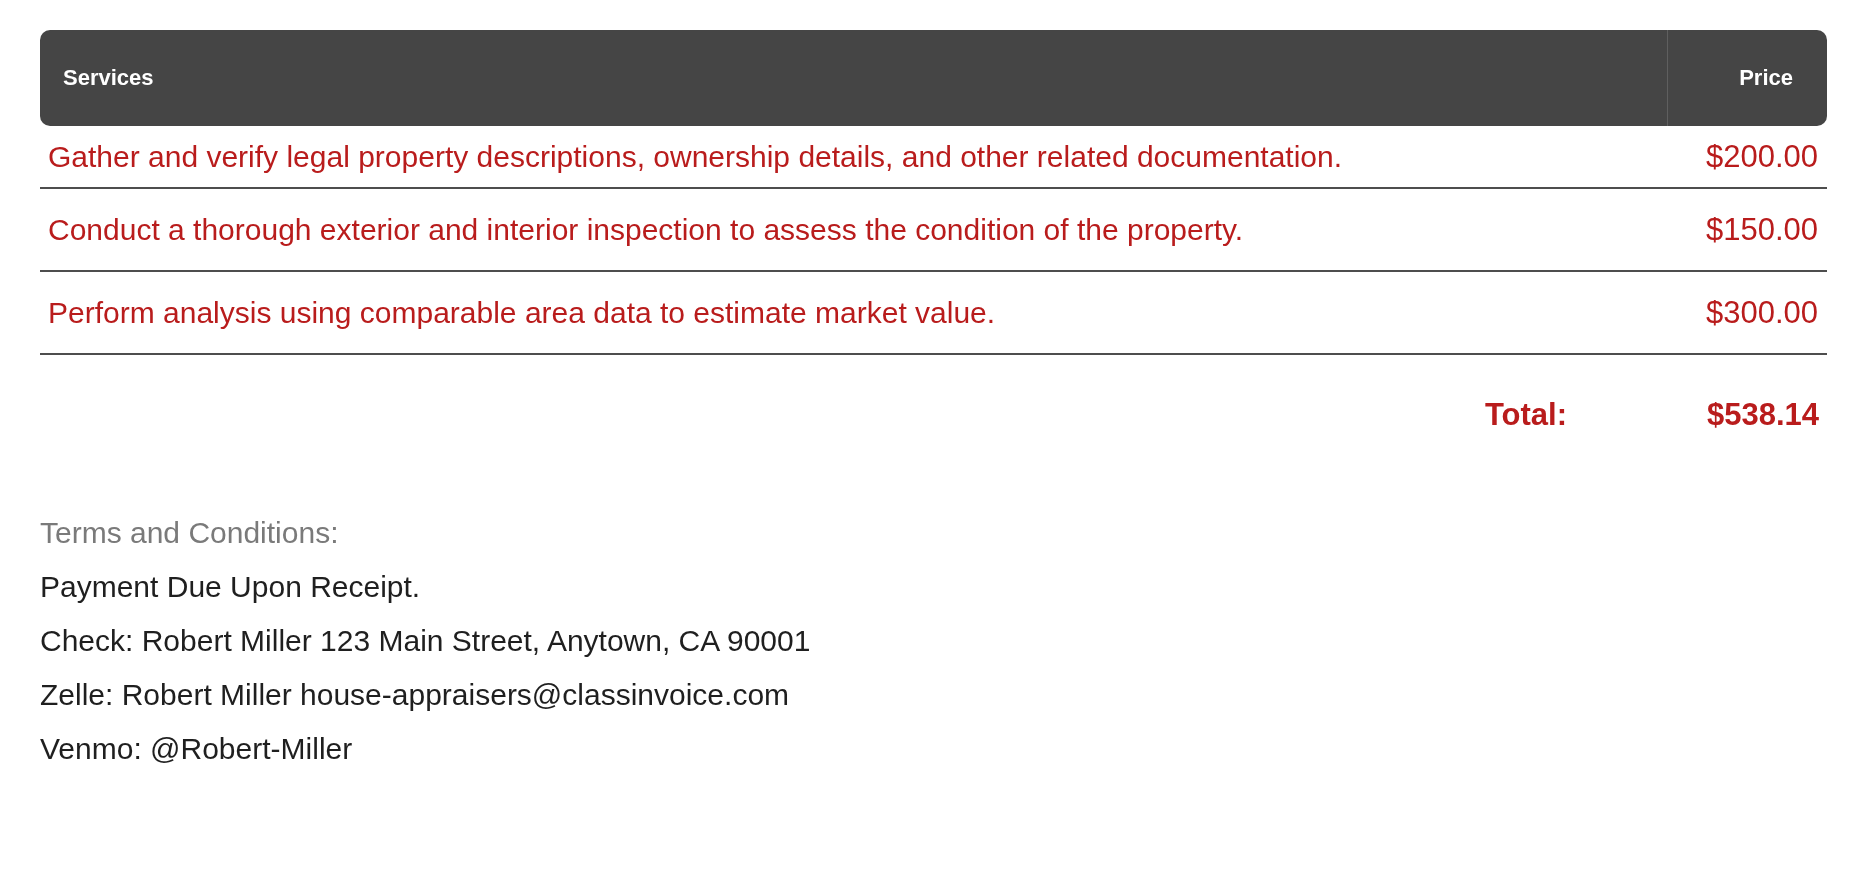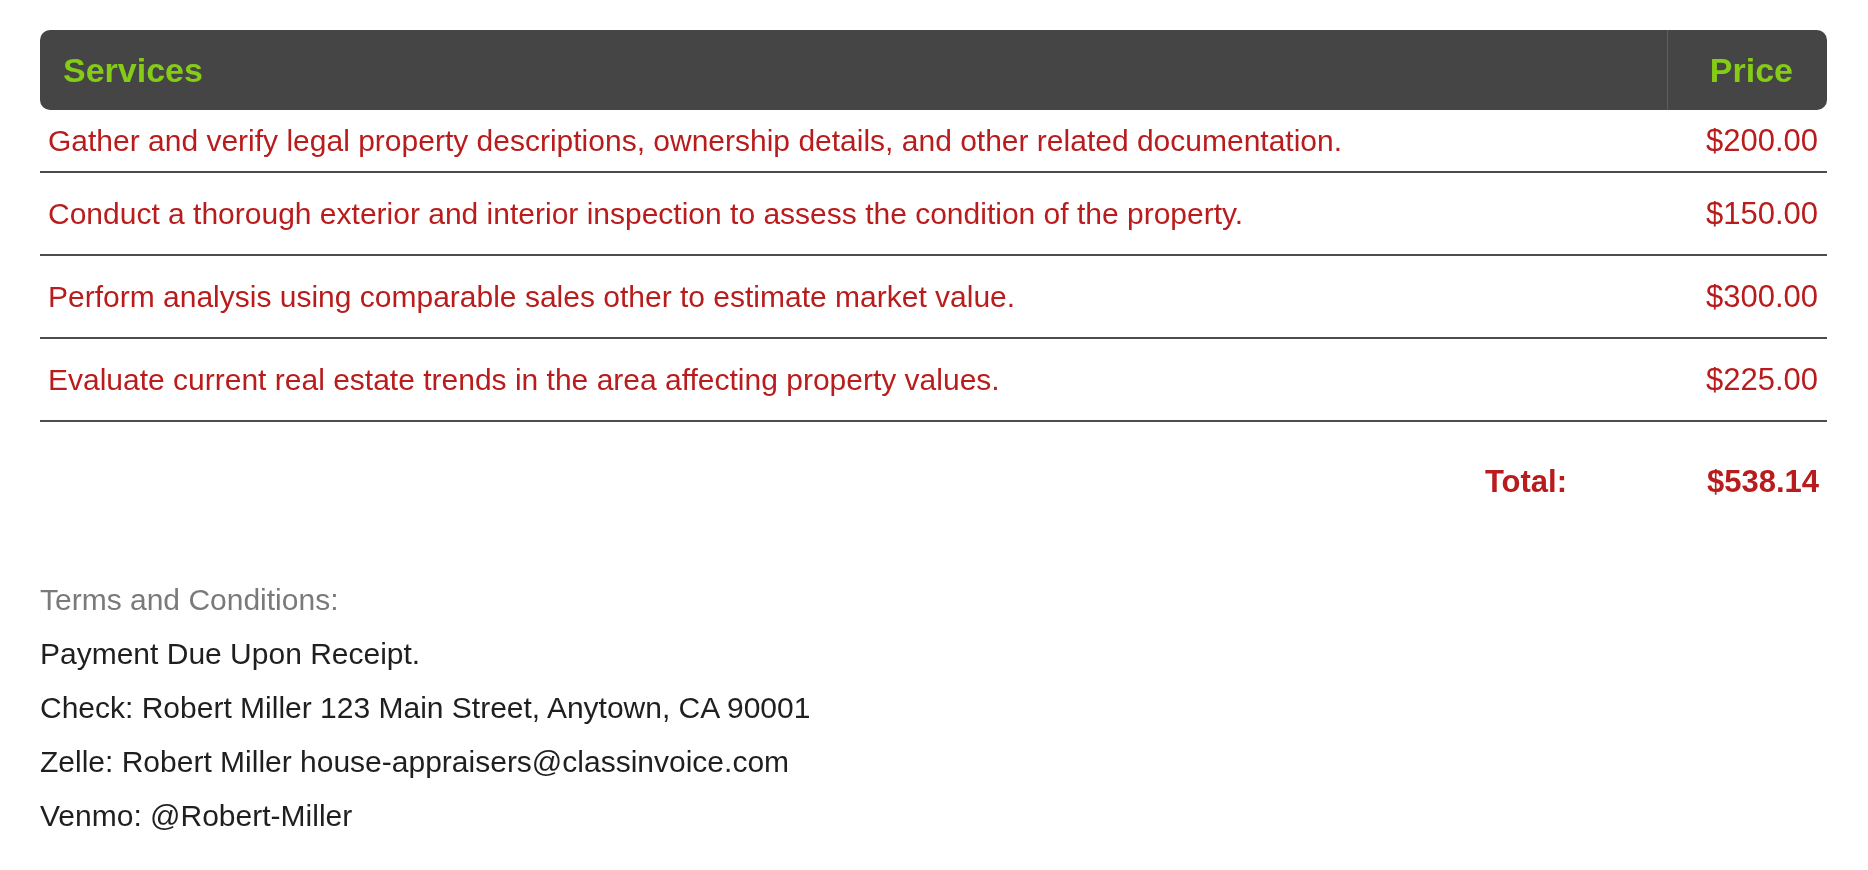--- a/index.html
+++ b/index.html
@@ -19,24 +19,24 @@
   }
 
   
   table.services-table {
     width: 100%;
     border-collapse: separate;
     border-spacing: 0;
   }
   th {
     background: #454545;
-    color: #84cc16;
-    font-size: 34px;
+    color: #ffffff;
+    font-size: 22px;
     font-weight: bold;
-    height: 80px;
+    height: 96px;
     vertical-align: middle;
   }
   .th-services {
     text-align: left;
     padding-left: 23px;
     border-radius: 10px 0 0 10px;
   }
   .th-price {
     text-align: right;
     width: 160px;
@@ -117,26 +117,22 @@
     <tbody>
       <tr class="service-row row-tall">
         <td class="td-desc">Gather and verify legal property descriptions, ownership details, and other related documentation.</td>
         <td class="td-price">$200.00</td>
       </tr>
       <tr class="service-row">
         <td class="td-desc">Conduct a thorough exterior and interior inspection to assess the condition of the property.</td>
         <td class="td-price">$150.00</td>
       </tr>
       <tr class="service-row">
-        <td class="td-desc">Perform analysis using comparable sales other to estimate market value.</td>
+        <td class="td-desc">Perform analysis using comparable area data to estimate market value.</td>
         <td class="td-price">$300.00</td>
-      </tr>
-      <tr class="service-row">
-        <td class="td-desc">Evaluate current real estate trends in the area affecting property values.</td>
-        <td class="td-price">$225.00</td>
       </tr>
       <tr class="total-row">
         <td class="td-total-label">Total:</td>
         <td class="td-total-value">$538.14</td>
       </tr>
     </tbody>
   </table>
 
   <div class="terms">
     <p class="terms-heading">Terms and Conditions:</p>

